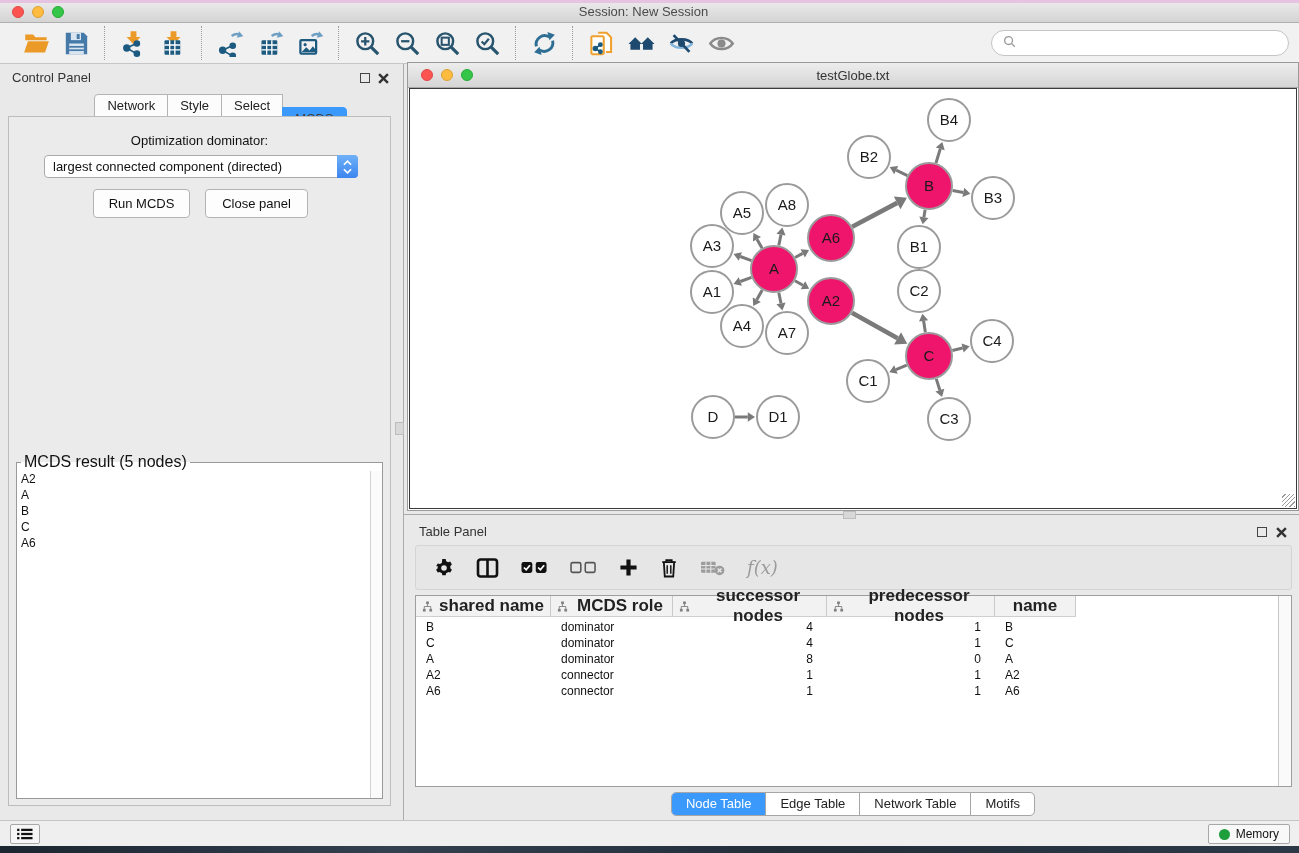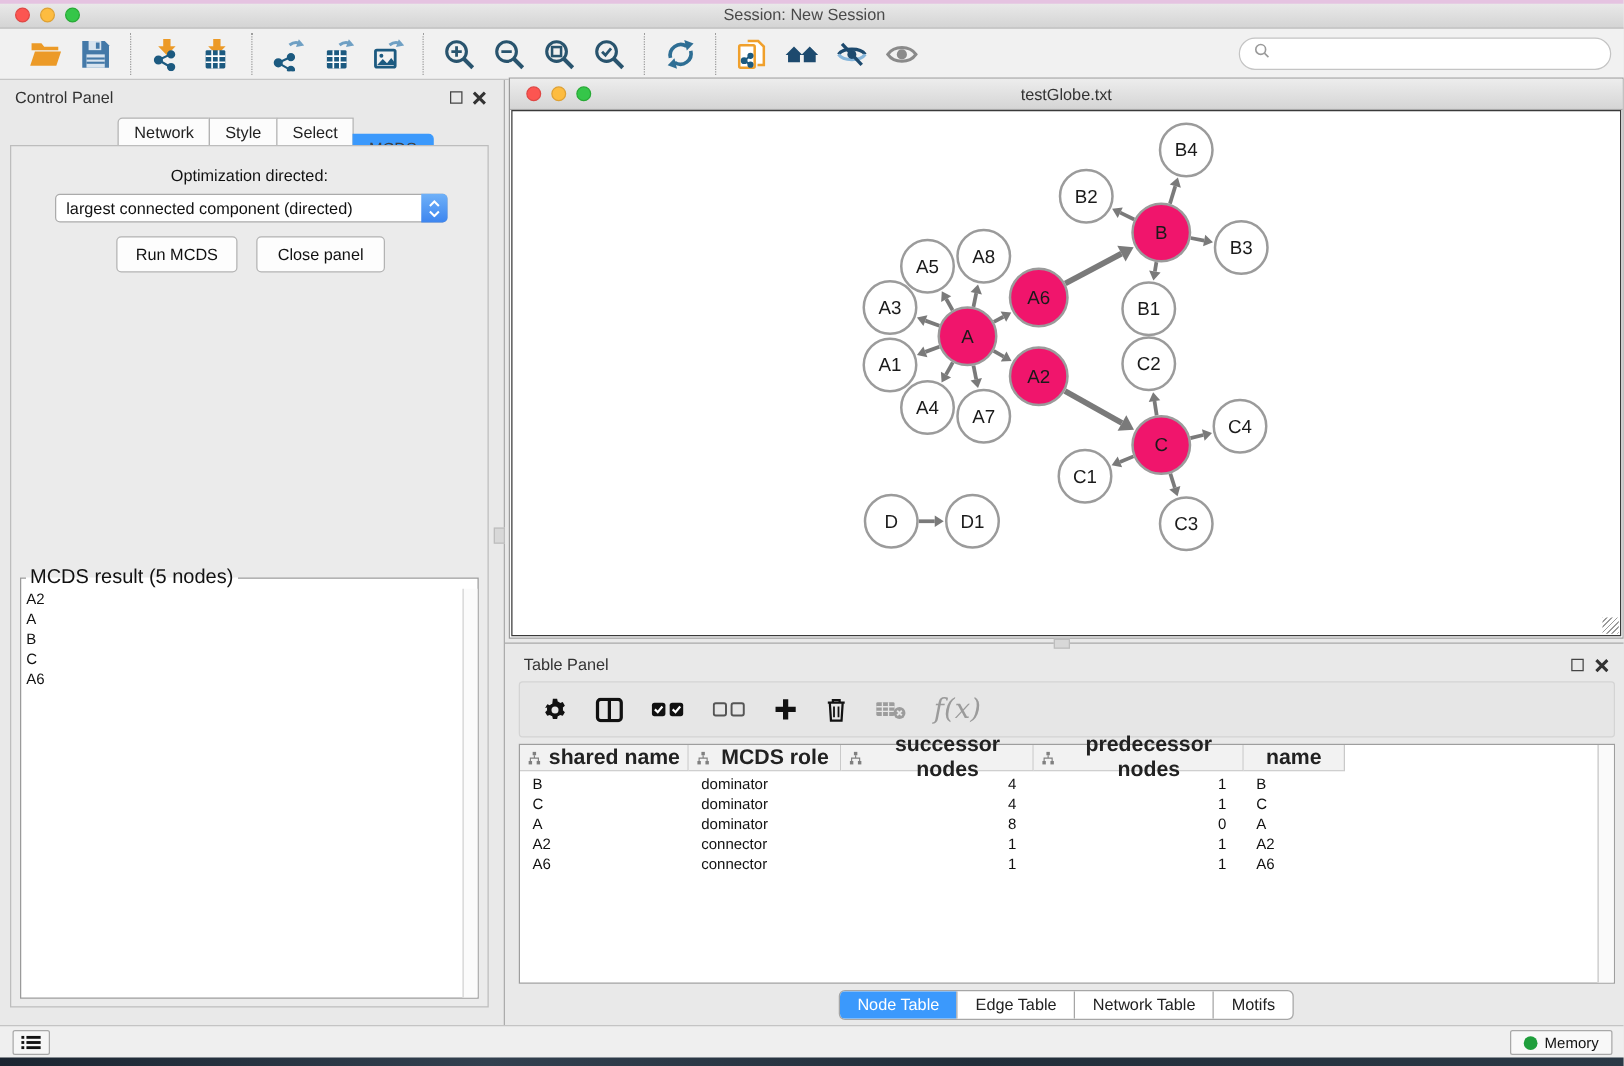--- a/index.html
+++ b/index.html
@@ -80,21 +80,21 @@
     background:repeating-linear-gradient(135deg,#FFF 0 2px,#9B9B9B 2px 3px); }
 
   
   .table-panel { position:absolute; left:407px; top:455px; width:892px; height:301px; }
   .tp-head { position:absolute; left:0; top:3px; width:100%; height:20px; }
   .tp-head .ptitle { position:absolute; left:12px; top:2px; font-size:13px; color:#333; }
   .tp-toolbar { position:absolute; left:8px; right:7px; top:26px; height:45px; background:#E6E6E6;
     border:1px solid #D4D4D4; border-radius:3px; display:flex; align-items:center; }
   .tp-icons { display:flex; align-items:center; gap:22px; padding-left:18px; }
   .tico { display:flex; align-items:center; justify-content:center; height:26px; cursor:default; }
-  .fx { font-family:"DejaVu Serif", serif; font-style:italic; font-size:22px; color:#9B9B9B; margin-left:22px; }
+  .fx { font-family:"DejaVu Serif", serif; font-style:italic; font-size:18px; color:#9B9B9B; margin-left:22px; }
   .table-wrap { position:absolute; left:8px; right:7px; top:76px; height:192px; background:#FFF; border:1px solid #9E9E9E; }
   .thead { position:absolute; left:0; top:0; right:13px; height:21px; }
   .hcell { position:absolute; top:0; height:21px; background:#F2F2F2; border-right:1px solid #C9C9C9;
     border-bottom:1px solid #CFCFCF; display:flex; align-items:center; font-size:17px; color:#222;font-weight:bold; }
   .hcell .hicon { margin-left:6px; display:flex; }
   .hcell .hlabel { flex:1; text-align:center; padding:0 4px; }
   .tbody { position:absolute; left:0; top:23px; right:13px; }
   .trow { position:relative; height:16px; }
   .tcell { position:absolute; top:0; height:16px; font-size:12px; color:#111; line-height:16px; }
   .tcell.left { text-align:left; padding-left:10px; }
@@ -307,21 +307,21 @@
           </svg>
       </span>
     </div>
     <div class="ctabs">
         <div class="ctab">Network</div>
         <div class="ctab">Style</div>
         <div class="ctab">Select</div>
         <div class="ctab active">MCDS</div>
       </div>
     <div class="panel-box">
-      <div class="opt-label">Optimization directed:</div>
+      <div class="opt-label">Optimization dominator:</div>
       <div class="dropdown">
         <span class="dval">largest connected component (directed)</span>
         <span class="stepper">
           <svg width="9" height="6" viewBox="0 0 10 6">
               <path d="M1 5l4-4 4 4" fill="none" stroke="#FFF" stroke-width="1.8"></path>
             </svg>
           <svg width="9" height="6" viewBox="0 0 10 6">
               <path d="M1 1l4 4 4-4" fill="none" stroke="#FFF" stroke-width="1.8"></path>
             </svg>
         </span>

